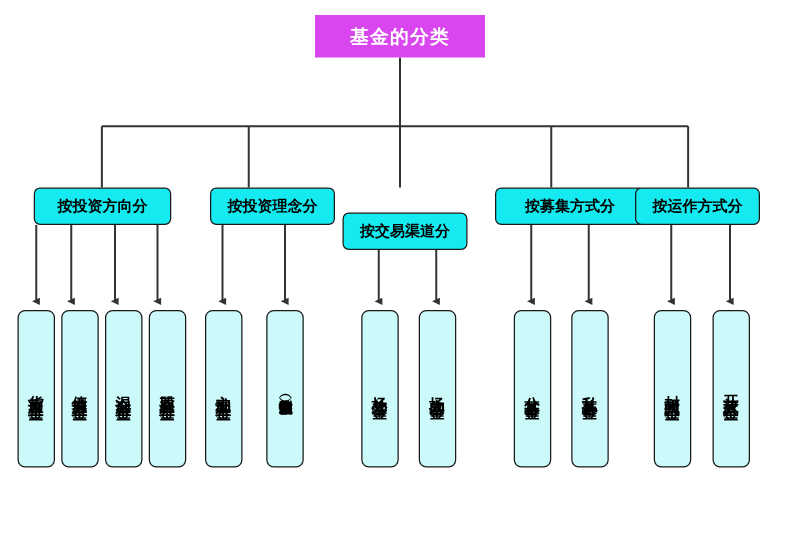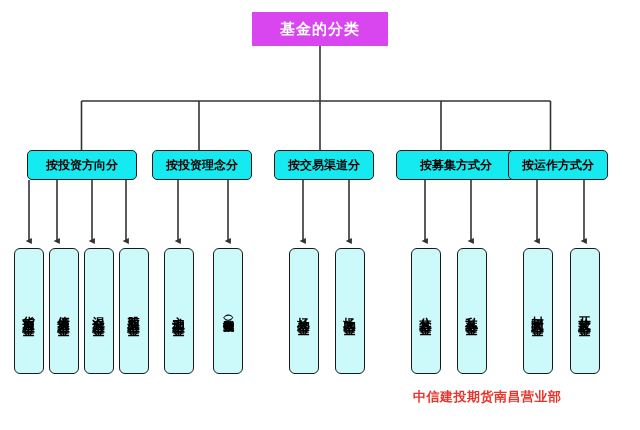--- a/index.html
+++ b/index.html
@@ -150,24 +150,24 @@
     </g>
   </svg>
 
   <div class="root-box">
     <span>基金的分类</span>
   </div>
 
   <div class="cat-box" style="left:27px;  width:110px;">
     <span>按投资方向分</span>
   </div>
-  <div class="cat-box" style="left:152px; width:100px;">
+  <div class="cat-box" style="left:168px; width:100px;">
     <span>按投资理念分</span>
   </div>
-  <div class="cat-box" style="left:274px; width:100px;">
+  <div class="cat-box" style="left:274px; width:100px;margin-top:20px;">
     <span>按交易渠道分</span>
   </div>
   <div class="cat-box" style="left:396px; width:120px;">
     <span>按募集方式分</span>
   </div>
   <div class="cat-box" style="left:508px; width:100px;justify-content:center;">
     <span>按运作方式分</span>
   </div>
 
   <div class="leaf-box" style="left:14px;">
@@ -204,15 +204,14 @@
     <span class="leaf-text">私募基金</span>
   </div>
 
   <div class="leaf-box" style="left:523px;">
     <span class="leaf-text">封闭式基金</span>
   </div>
   <div class="leaf-box" style="left:570px;">
     <span class="leaf-text">开放式基金</span>
   </div>
 
-  <div class="watermark">中信建投期货南昌营业部</div>
 
 </div>
 
 </body></html>

